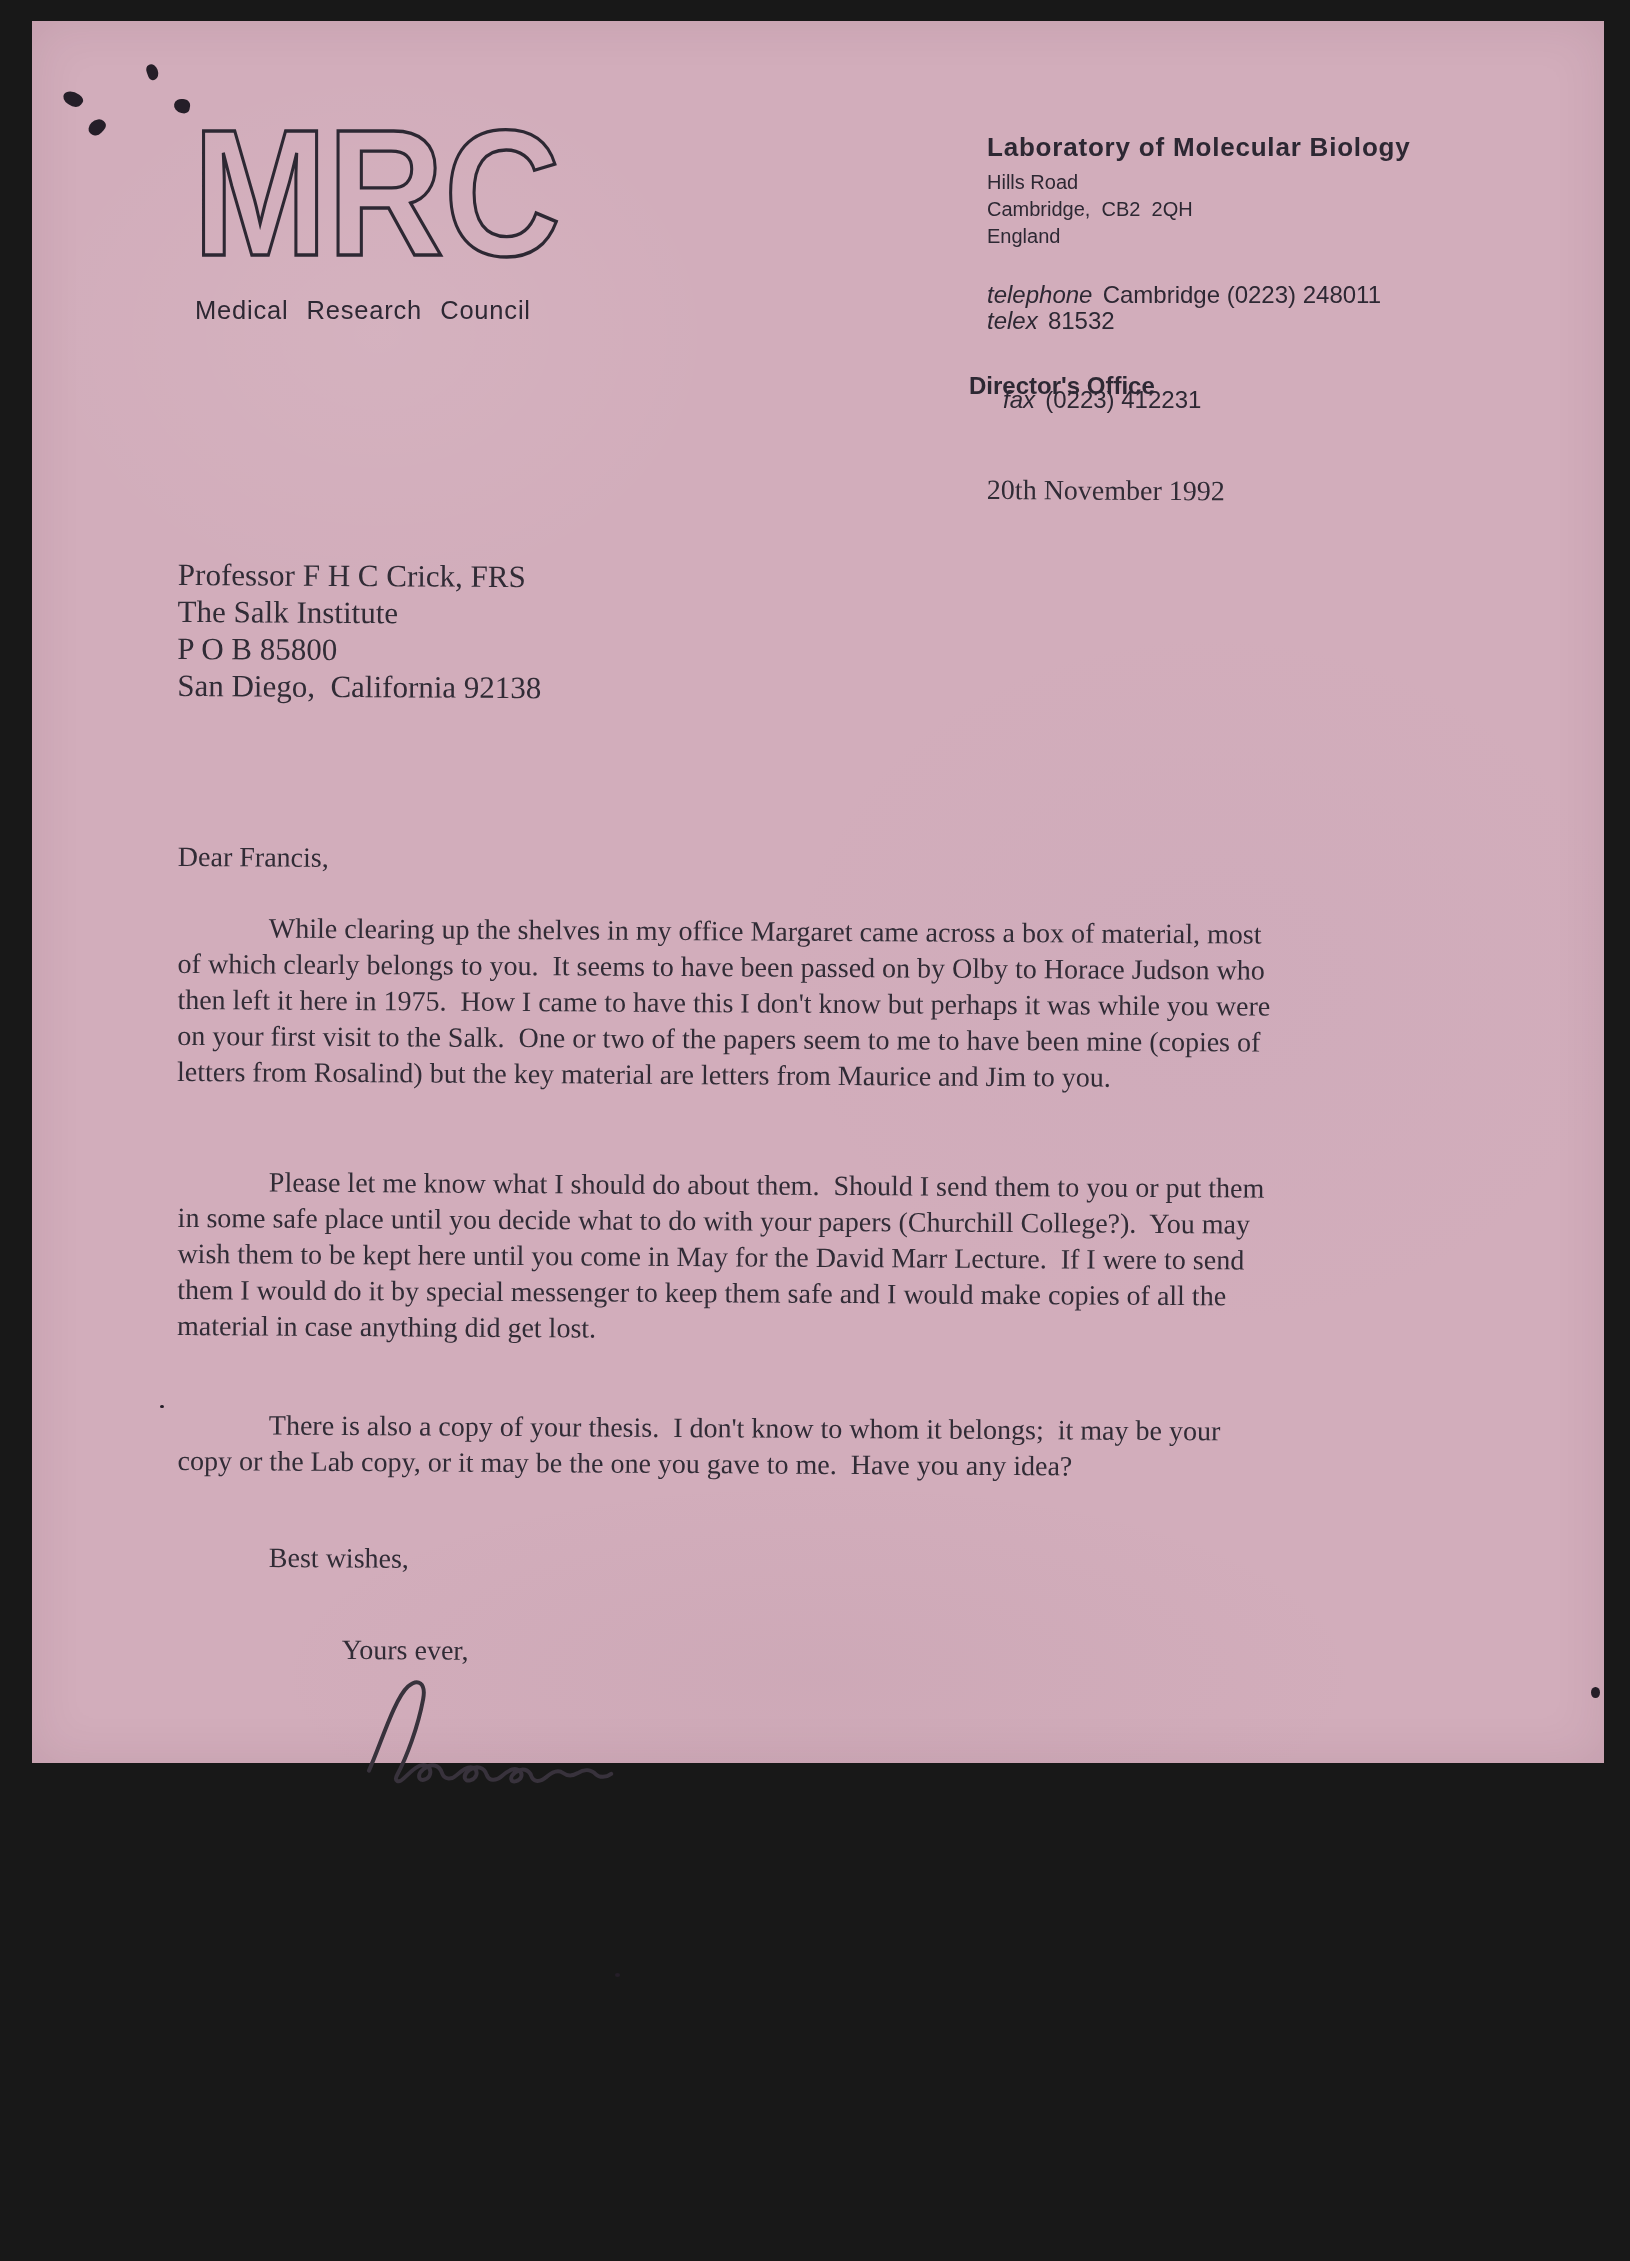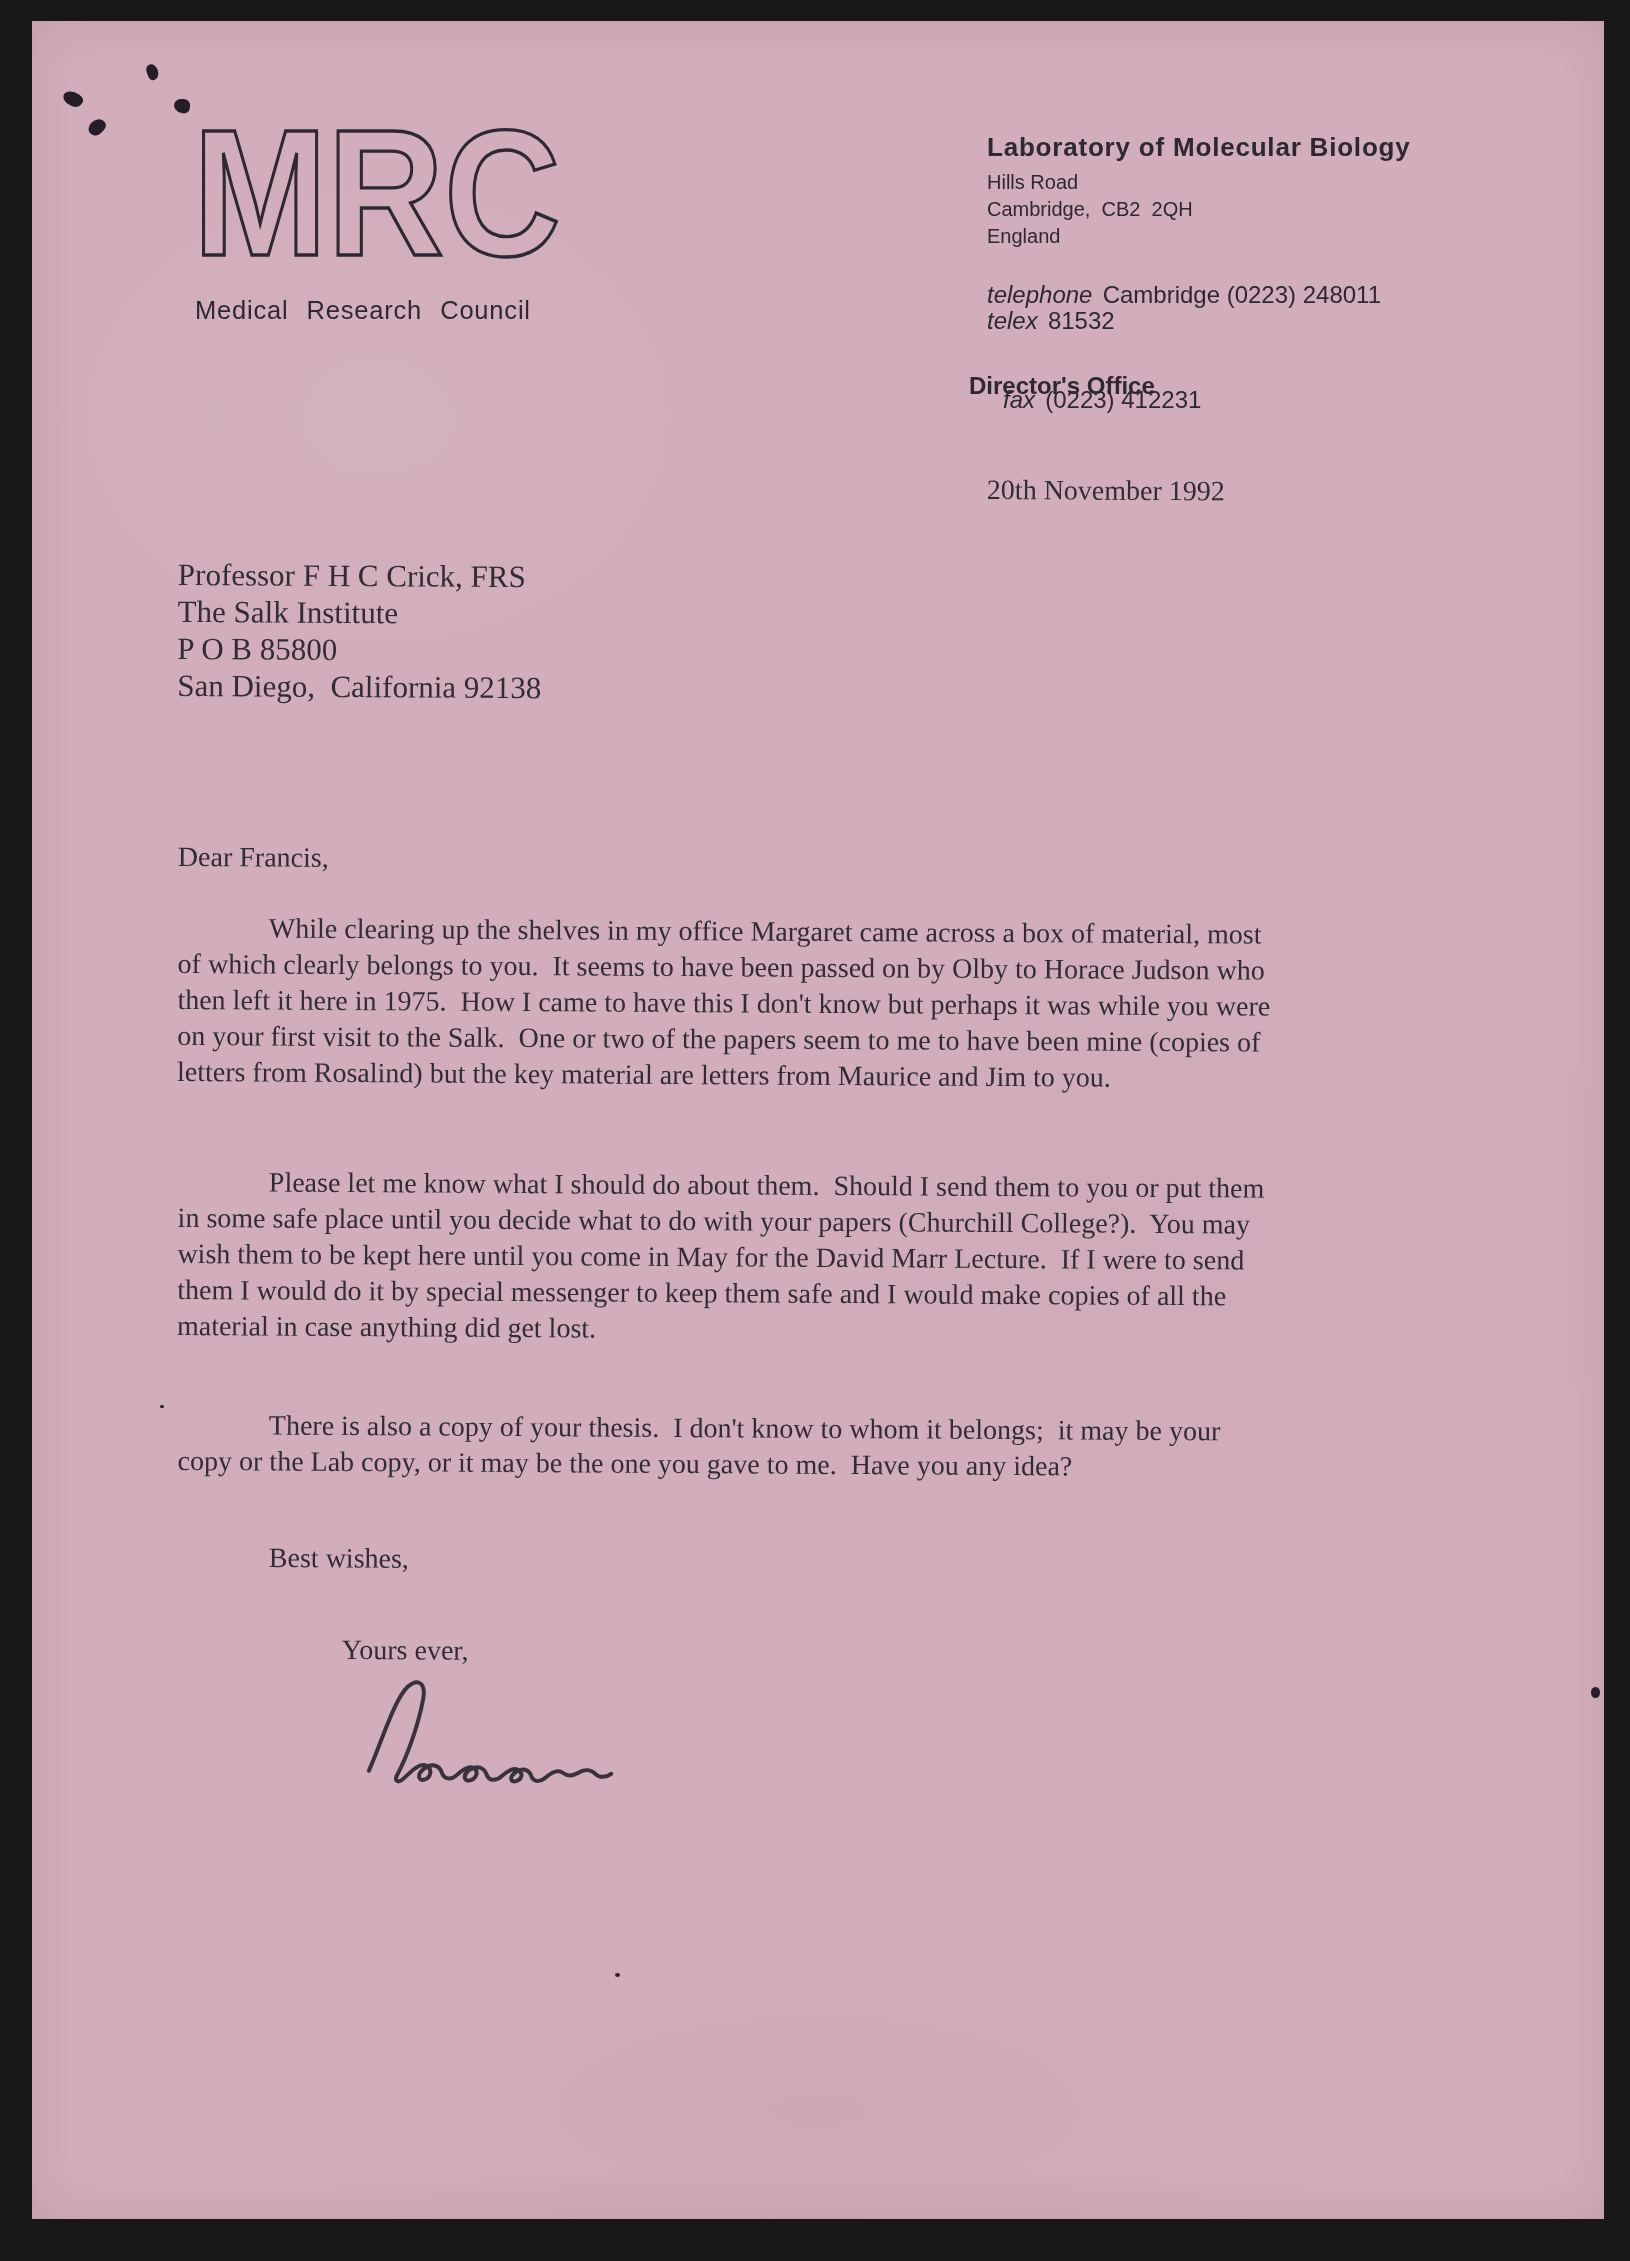--- a/index.html
+++ b/index.html
@@ -4,21 +4,21 @@
 <style>
   html,body{margin:0;padding:0;}
   body{
     width:1630px;height:2261px;
     background:#181818;
     position:relative;
     font-family:"Liberation Serif", serif;
     overflow:hidden;
   }
   .paper{
-    position:absolute;left:32px;top:21px;width:1572px;height:2198px;
+    position:absolute;left:32px;top:21px;width:1572px;height:1742px;
     background-color:#d2adbb;
     background-image:
       radial-gradient(ellipse 509px 396px at 22% 18%, rgba(255,255,255,0.06), rgba(255,255,255,0) 70%),
       radial-gradient(ellipse 623px 509px at 75% 55%, rgba(150,140,180,0.05), rgba(150,140,180,0) 70%),
       radial-gradient(ellipse 792px 283px at 50% 95%, rgba(120,90,110,0.05), rgba(120,90,110,0) 70%);
     box-shadow: inset 0 0 51px rgba(70,30,50,0.10);
   }
   .abs{position:absolute;}
   .sans{font-family:"Liberation Sans", sans-serif;color:#2d2833;}
   .serif{font-family:"Liberation Serif", serif;color:#312c36;}

